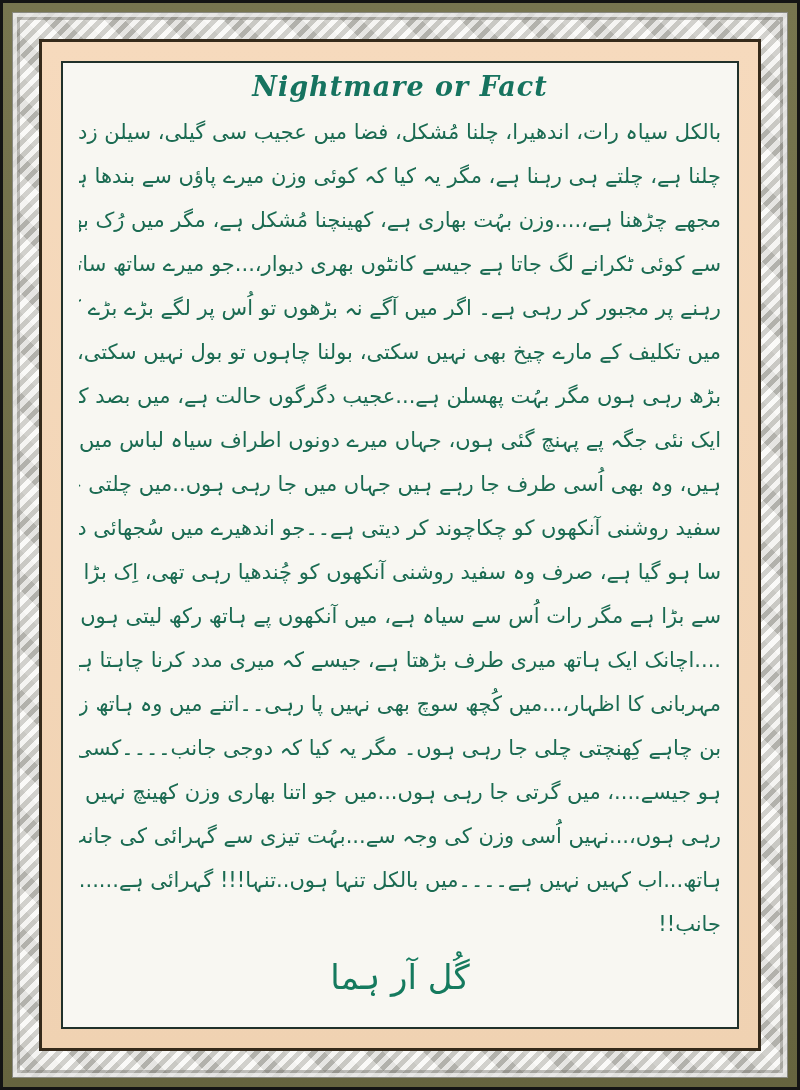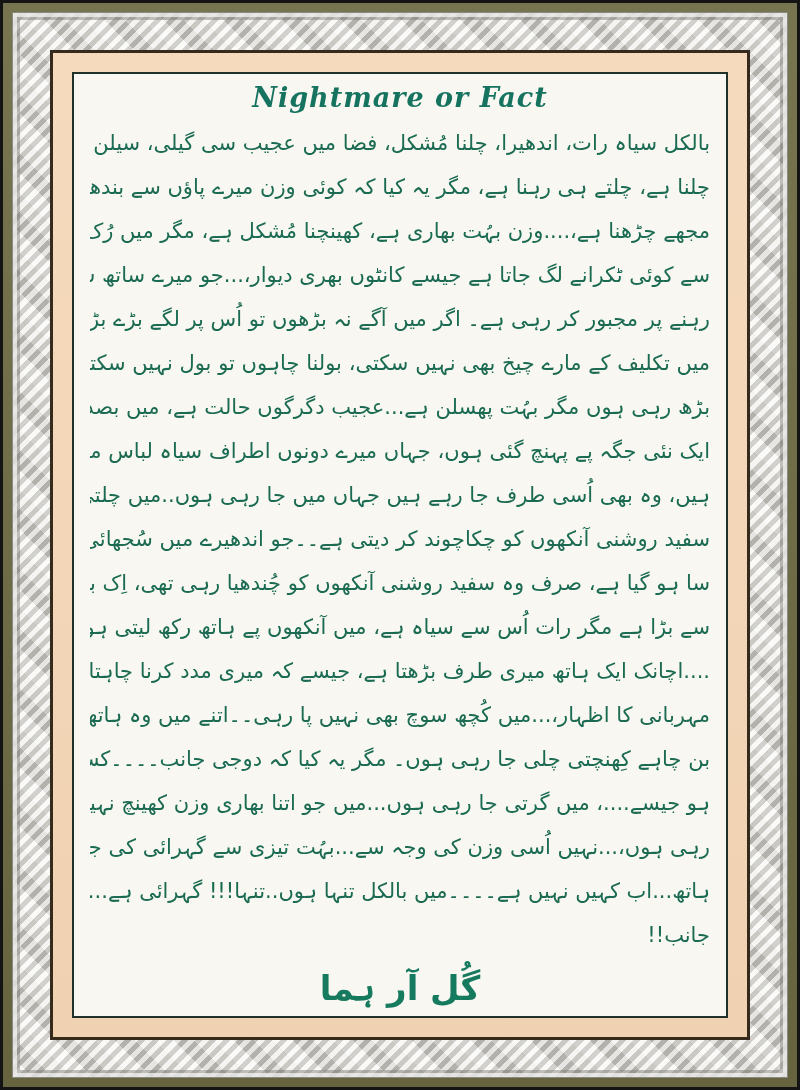--- a/index.html
+++ b/index.html
@@ -10,21 +10,21 @@
     padding:3px;
     font-family:"DejaVu Sans",sans-serif;
   }
   .olive-band{
     width:100%;height:100%;
     background:linear-gradient(180deg,#77754f,#66643f);
     padding:9px;
   }
   .silver-frame{
     width:100%;height:100%;
-    padding:37px;
+    padding:26px;
     border:1px solid #8a8a82;
     background:
       repeating-linear-gradient(135deg, rgba(255,255,255,.55) 0 5px, rgba(130,130,125,.30) 5px 10px),
       repeating-linear-gradient(45deg, #f4f3ef 0 14px, #c7c6c0 14px 28px, #e8e7e2 28px 42px),
       linear-gradient(180deg,#d9d8d3,#efeee9);
     box-shadow: inset 0 0 0 4px rgba(255,255,255,.65), inset 0 0 0 7px rgba(120,118,110,.45);
   }
   .dark-fillet{
     width:100%;height:100%;
     background:#352a1b;
@@ -69,21 +69,21 @@
     overflow:hidden;
   }
   .urdu-line.last{
     text-align:right;
     text-align-last:right;
   }
   .signature{
     direction:rtl;
     text-align:center;
     font-size:34px;
-    font-weight:bold;
+    font-weight:normal;
     color:#157a5e;
     margin-top:8px;
     line-height:46px;
   }
 </style>
 </head>
 <body>
 
 <div class="page">
   <div class="olive-band">

